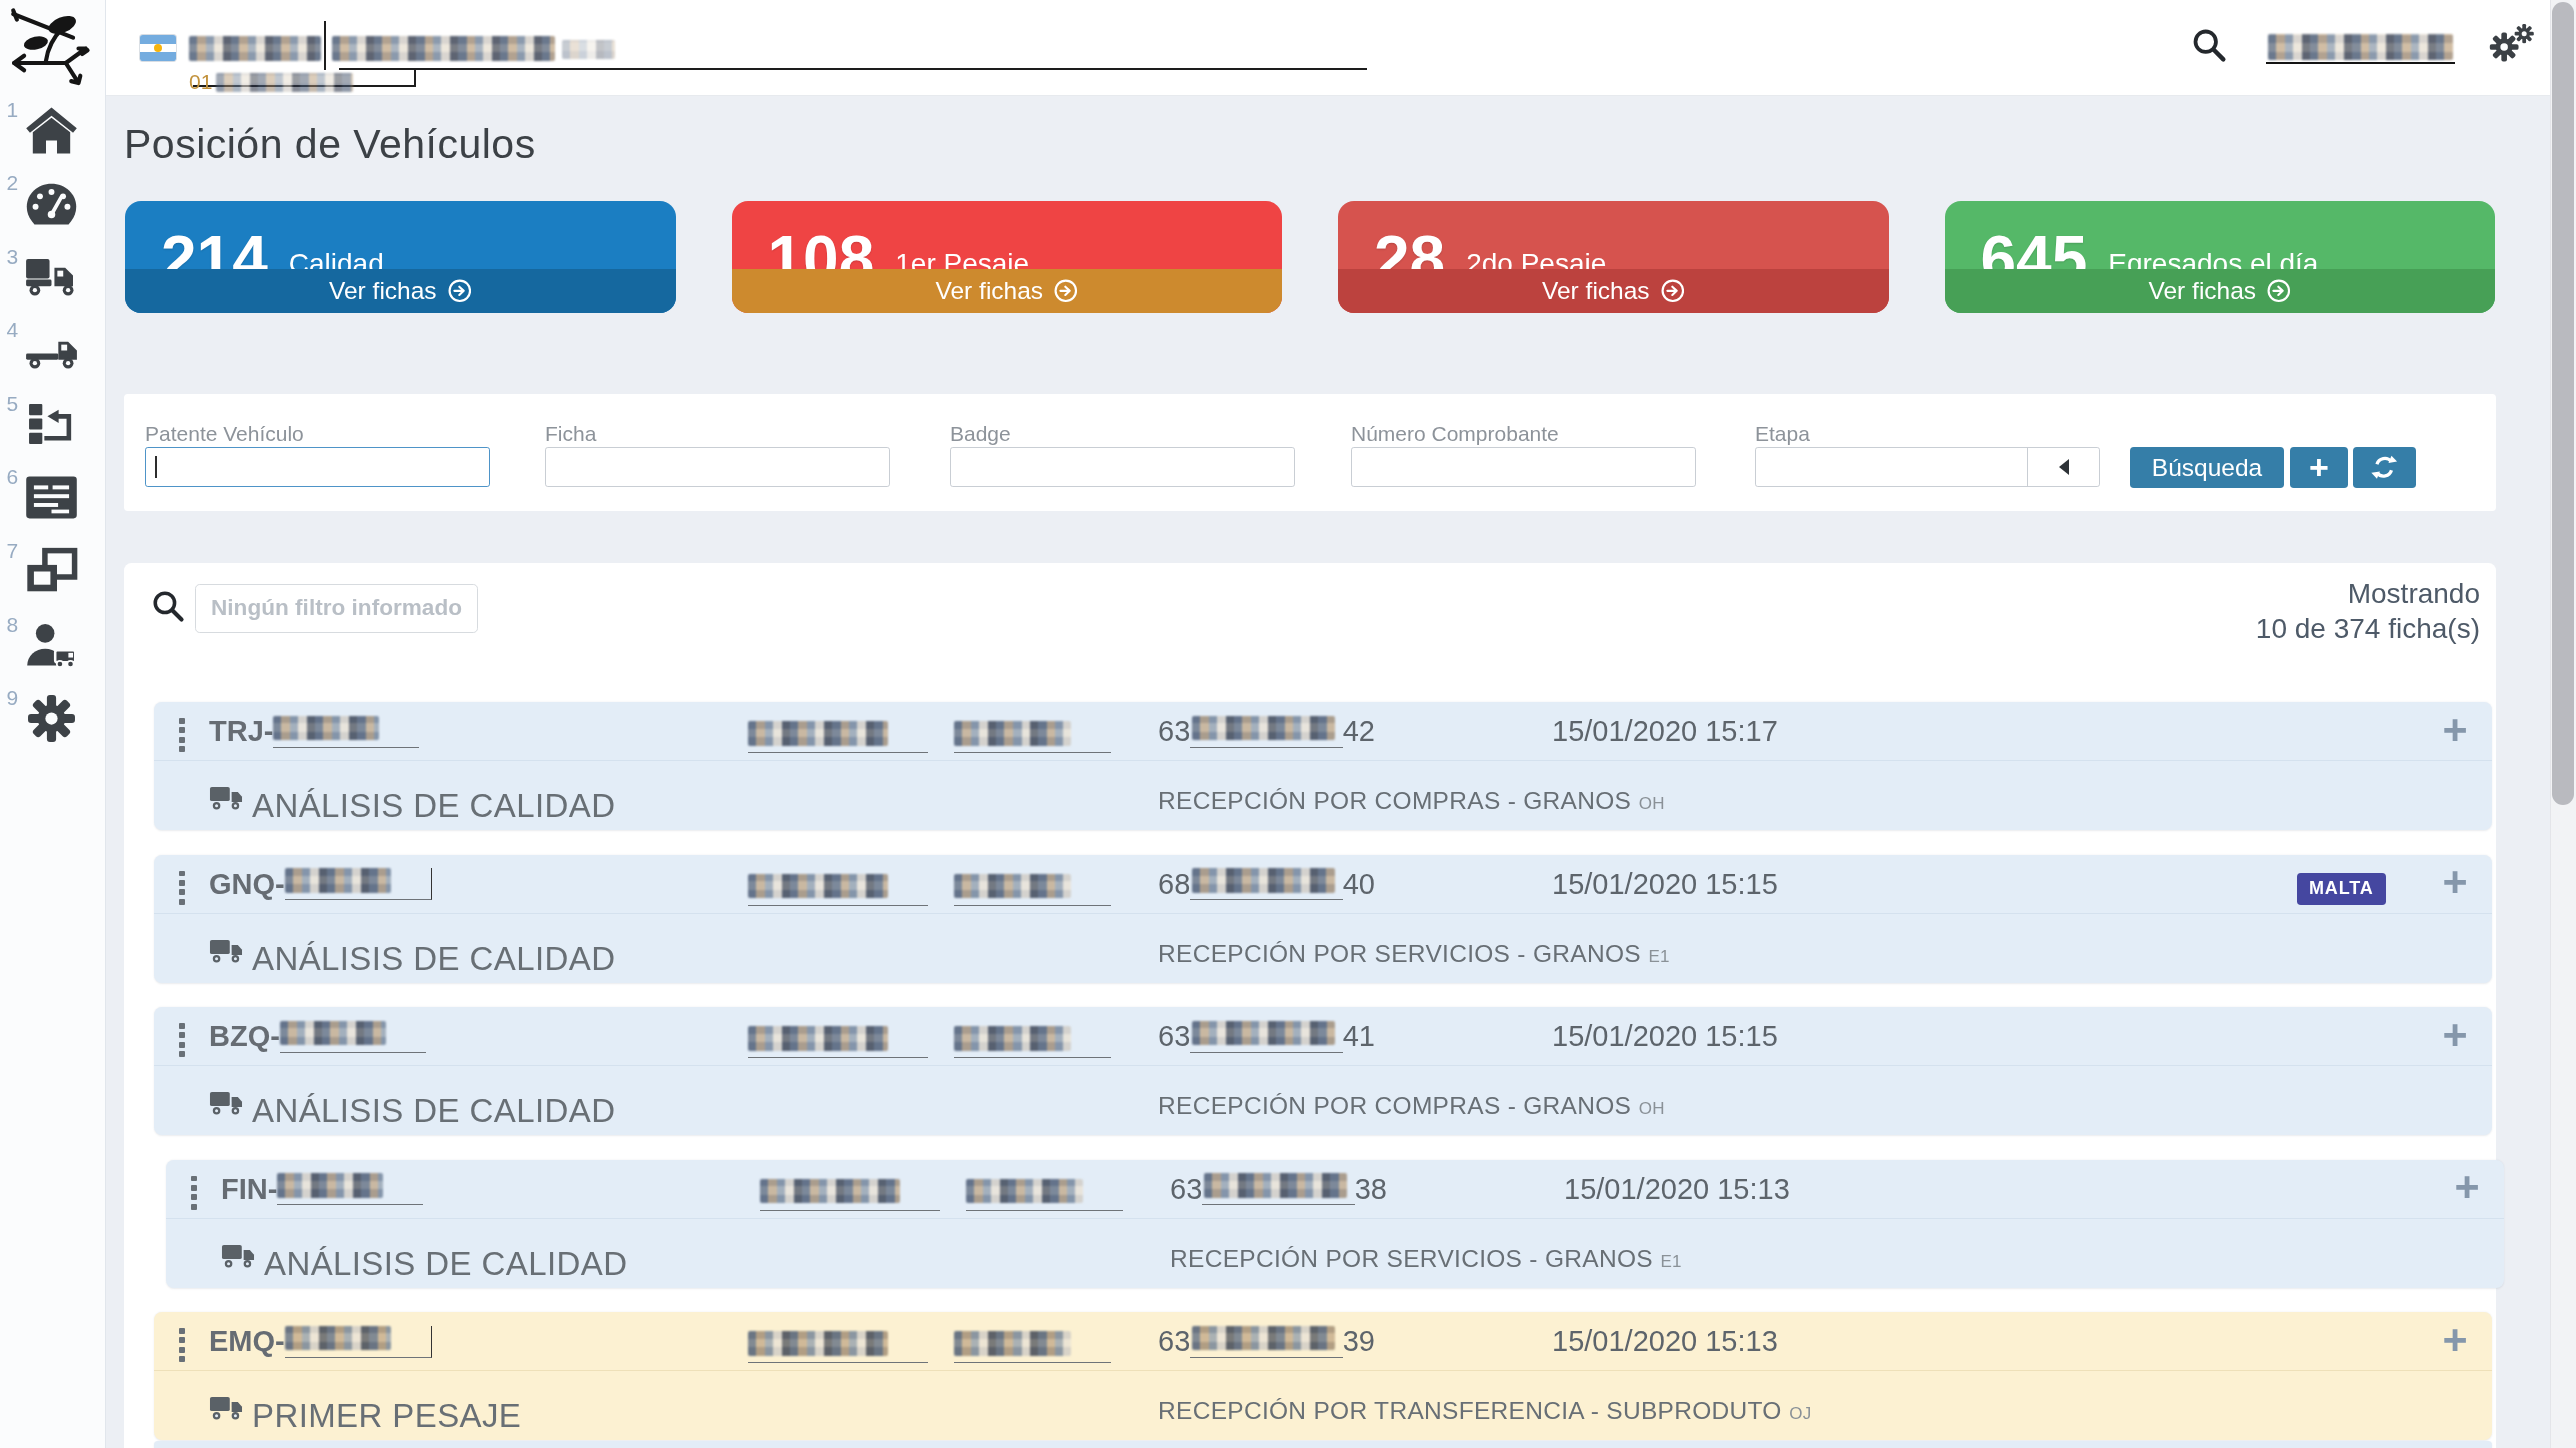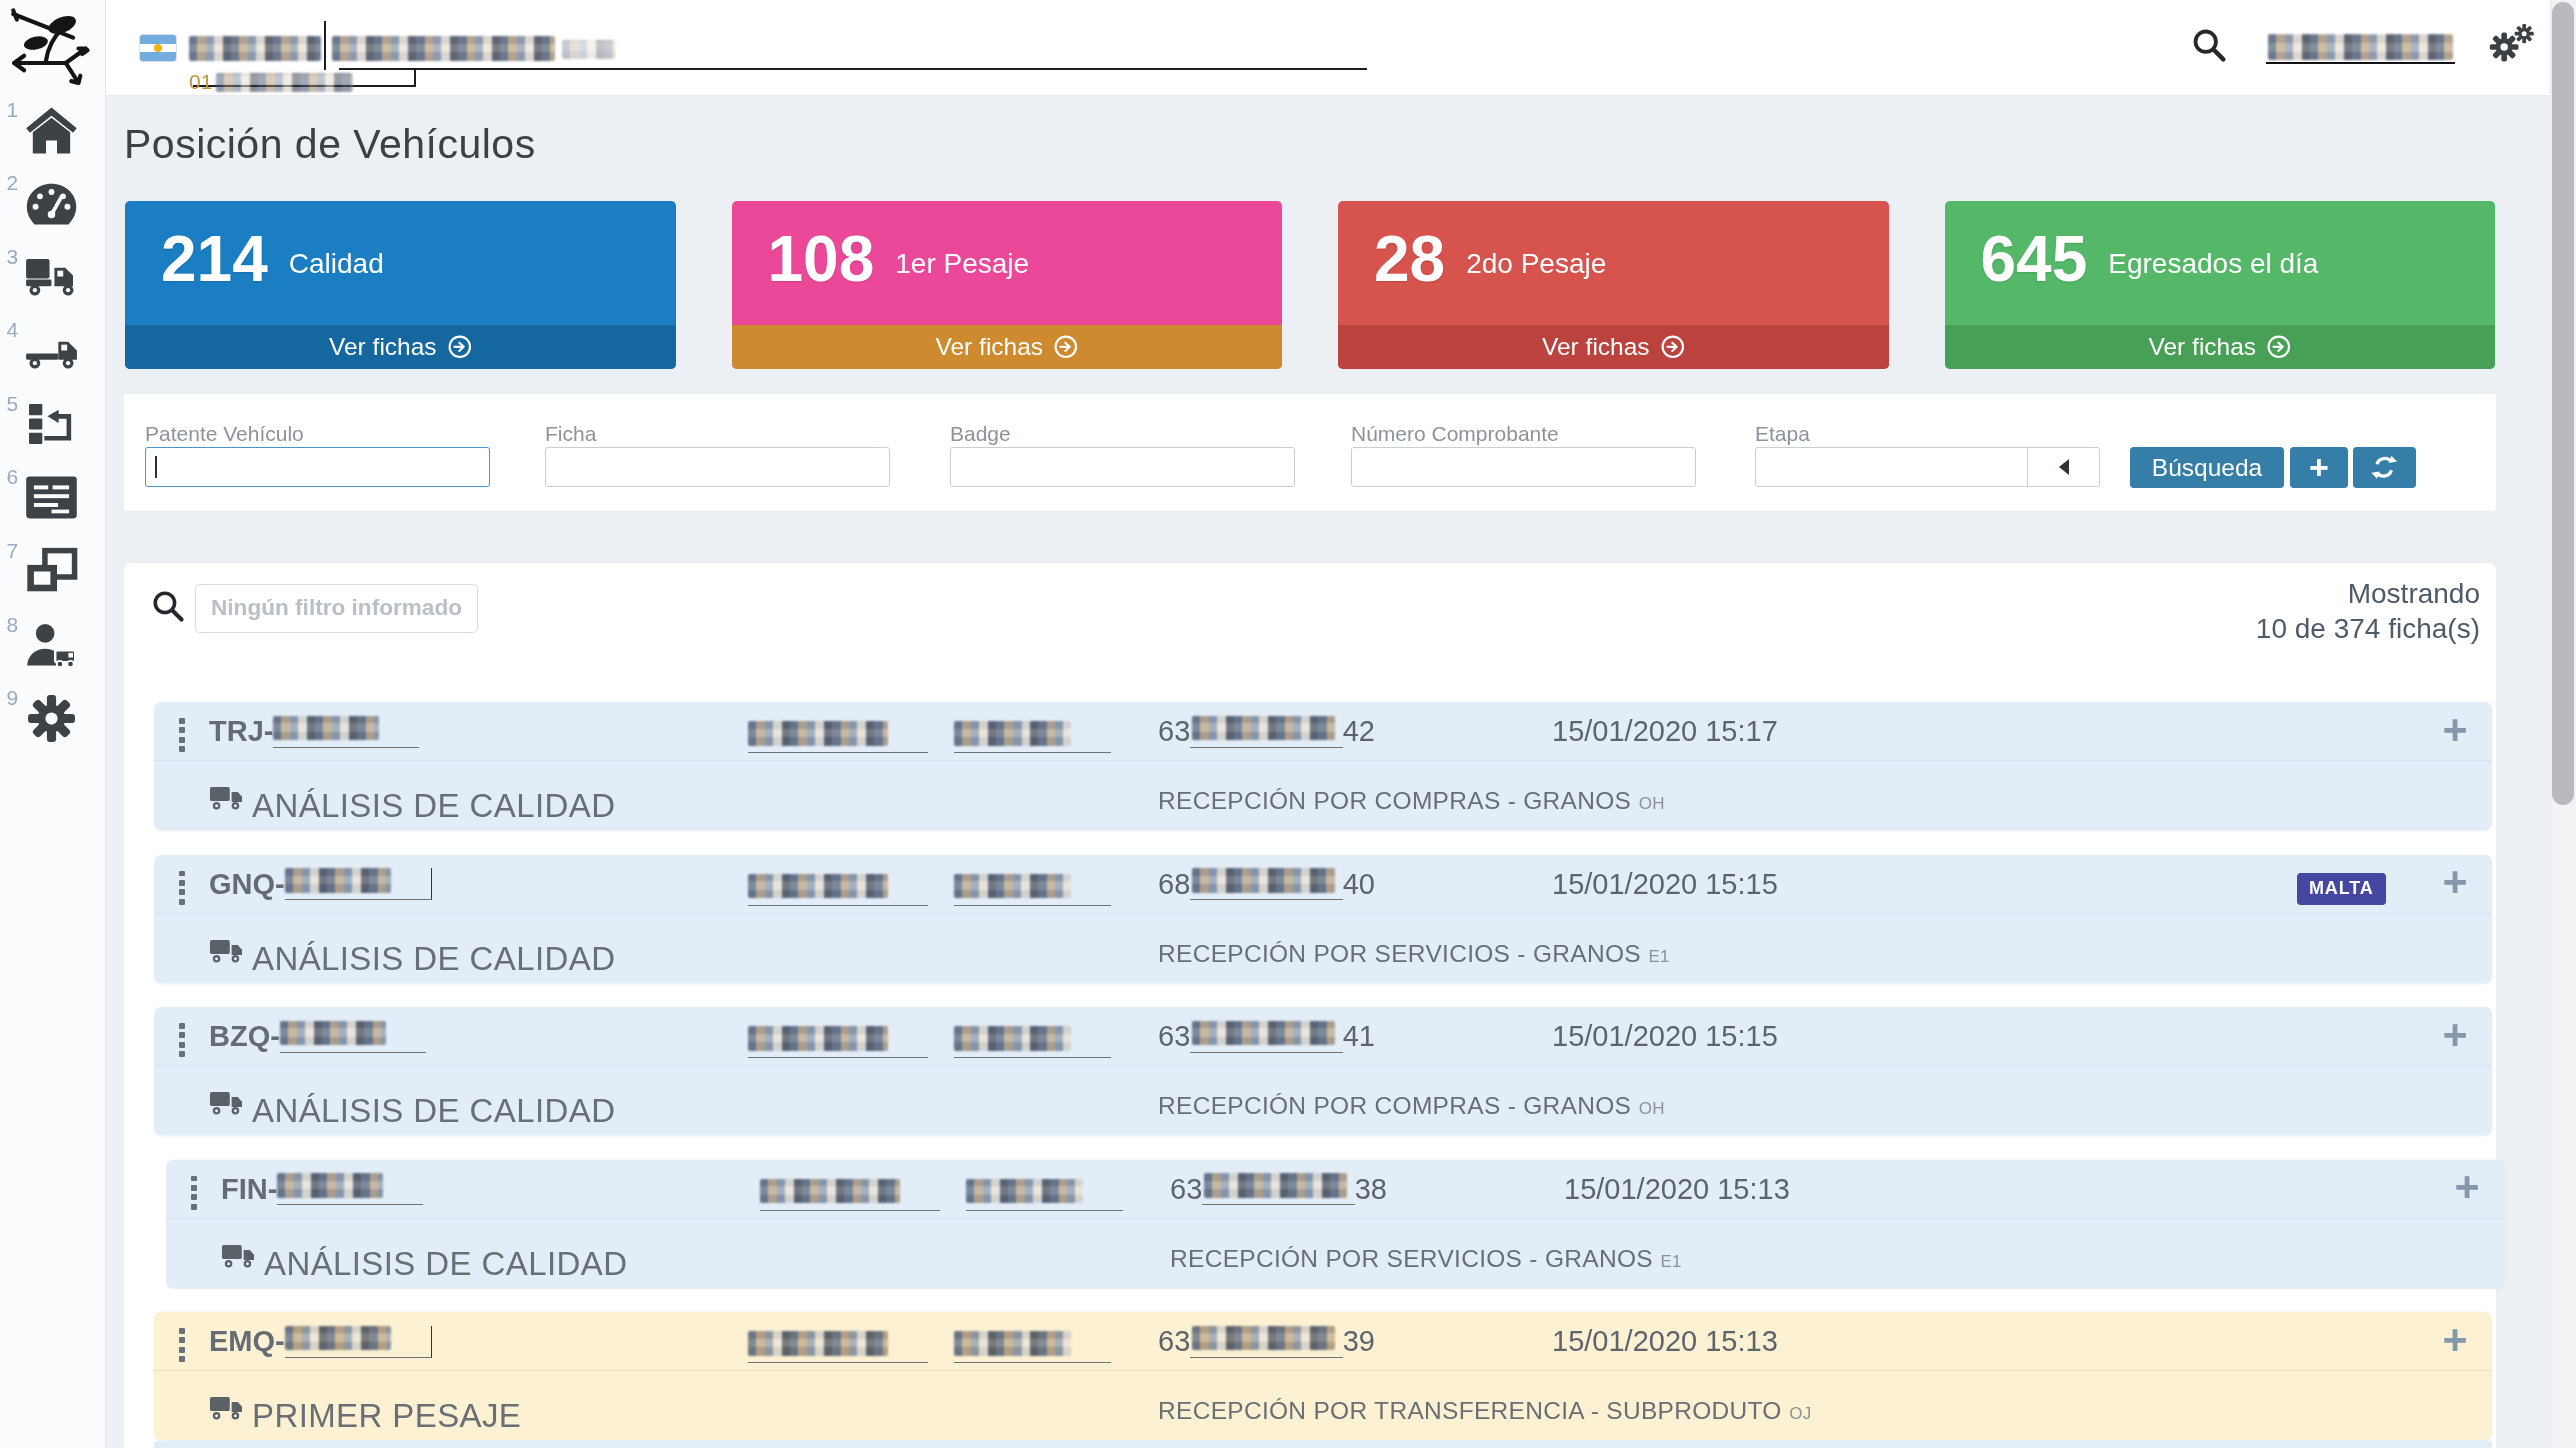--- a/index.html
+++ b/index.html
@@ -34,21 +34,21 @@
   .hdr-search { position:absolute; left:2191px; top:27px; width:36px; height:36px; stroke:#24282d; fill:none; cursor:pointer; }
   .hdr-user { position:absolute; left:2268px; top:34px; width:185px; height:25.5px; cursor:pointer; }
   .hdr-user-line { position:absolute; left:2266px; top:62px; width:189px; height:1.9px; background:#141414; }
   .hdr-cogs { position:absolute; left:2489px; top:22.6px; width:47px; height:43px; fill:#3b4045; cursor:pointer; }
 
   
   .page-title { position:absolute; left:124px; top:121px; font-size:41px; font-weight:300; color:#3c4146; letter-spacing:0.5px; }
 
   
   .cards { position:absolute; left:125px; top:201px; width:2370px; display:flex; gap:56px; }
-  .card { flex:1; height:168px; border-radius:5px; position:relative; color:#fff; overflow:hidden; }
+  .card { flex:1; height:112px; border-radius:16px; position:relative; color:#fff; overflow:hidden; }
   .card-body { height:116px; display:flex; align-items:center; padding-left:36px; }
   .card-value { font-size:64px; font-weight:700; line-height:1; text-shadow:0 0.9px 1.9px rgba(0,0,0,.15); }
   .card-label { font-size:28px; margin-left:21px; margin-top:9.4px; }
   .card-footer { position:absolute; left:0; right:0; bottom:0; height:44px; display:flex; align-items:center; justify-content:center; gap:11.3px; font-size:24.5px; cursor:pointer; }
   .card-footer svg { width:23.6px; height:23.6px; }
 
   
   .filter-panel { position:absolute; left:124px; top:394px; width:2372px; height:117px; background:#ffffff; border-radius:3.8px; }
   .f-label { position:absolute; top:28px; font-size:21px; color:#8d939a; }
   .f-input { position:absolute; top:53px; width:345px; height:40px; background:#fff; border:0.9px solid #c9ced4; border-radius:2.8px; }
@@ -312,21 +312,21 @@
           <span class="card-value">214</span>
           <span class="card-label">Calidad</span>
         </div>
       <div class="card-footer" style="background: rgb(21, 104, 159);">
           <span>Ver fichas</span>
           <svg viewBox="0 0 25 25" width="23.6" height="23.6">
             <use href="#sym-arrow-circle"></use>
           </svg>
         </div>
     </div>
-    <div class="card" style="background: #ec4899;">
+    <div class="card" style="background: #ef4444;">
       <div class="card-body">
           <span class="card-value">108</span>
           <span class="card-label">1er Pesaje</span>
         </div>
       <div class="card-footer" style="background: rgb(205, 138, 46);">
           <span>Ver fichas</span>
           <svg viewBox="0 0 25 25" width="23.6" height="23.6">
             <use href="#sym-arrow-circle"></use>
           </svg>
         </div>

